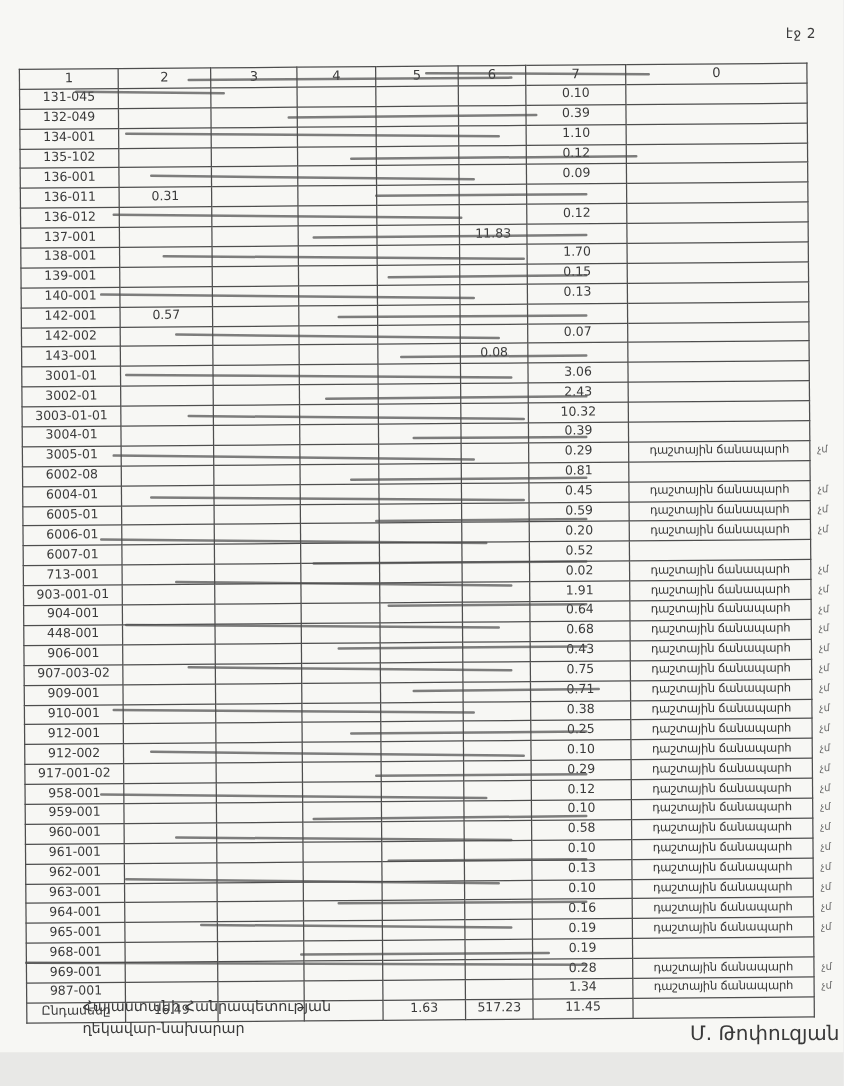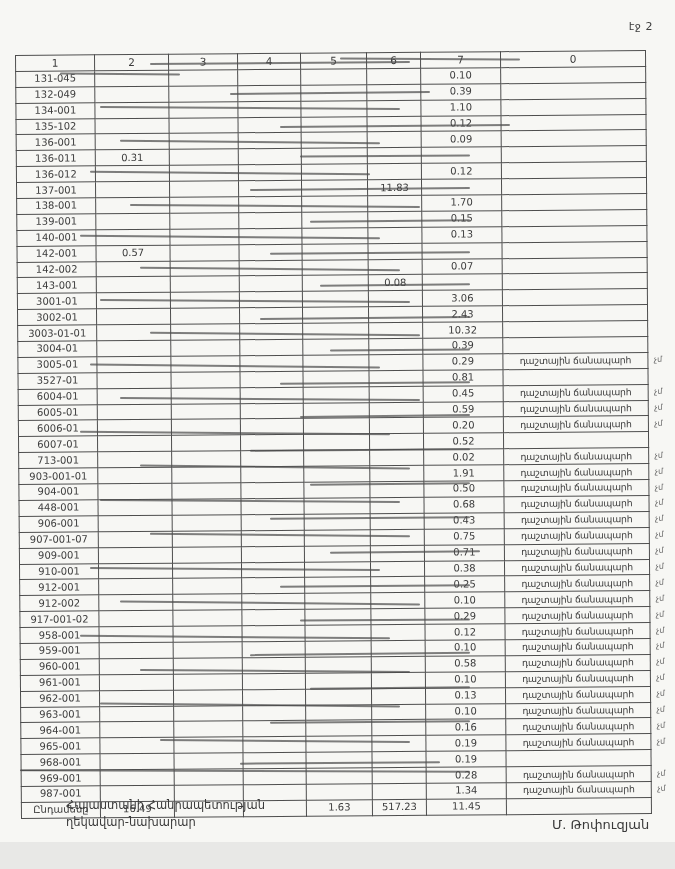--- a/index.html
+++ b/index.html
@@ -36,21 +36,21 @@
   .streak {
     position:absolute; background:#4d4d4d; height:2px;
     opacity:.72; border-radius:1px; pointer-events:none;
   }
   .footer {
     position:absolute; left:30px; top:797px;
     font-size:11.5px; line-height:17px; color:#3a3a3a;margin-left:36px;
   }
   .signature {
     position:absolute; left:552px; top:817px;
-    font-size:13px; color:#3a3a3a;
+    font-size:16px; color:#3a3a3a;
   }
 </style>
 </head>
 <body>
 
 <div class="sheet">
 
   <div class="page-label">էջ 2</div>
 
   <div class="table-wrap">
@@ -281,21 +281,21 @@
             <td></td>
             <td></td>
             <td></td>
             <td></td>
             <td></td>
             <td>0.29</td>
             <td class="note-cell">դաշտային ճանապարհ</td>
             <td class="mark-cell">չմ</td>
           </tr>
           <tr>
-            <td>3527-01</td>
+            <td>6002-08</td>
             <td></td>
             <td></td>
             <td></td>
             <td></td>
             <td></td>
             <td>0.81</td>
             <td class="note-cell"></td>
             <td class="mark-cell"></td>
           </tr>
           <tr>
@@ -364,21 +364,21 @@
             <td class="note-cell">դաշտային ճանապարհ</td>
             <td class="mark-cell">չմ</td>
           </tr>
           <tr>
             <td>904-001</td>
             <td></td>
             <td></td>
             <td></td>
             <td></td>
             <td></td>
-            <td>0.50</td>
+            <td>0.64</td>
             <td class="note-cell">դաշտային ճանապարհ</td>
             <td class="mark-cell">չմ</td>
           </tr>
           <tr>
             <td>448-001</td>
             <td></td>
             <td></td>
             <td></td>
             <td></td>
             <td></td>
@@ -391,21 +391,21 @@
             <td></td>
             <td></td>
             <td></td>
             <td></td>
             <td></td>
             <td>0.43</td>
             <td class="note-cell">դաշտային ճանապարհ</td>
             <td class="mark-cell">չմ</td>
           </tr>
           <tr>
-            <td>907-001-07</td>
+            <td>907-003-02</td>
             <td></td>
             <td></td>
             <td></td>
             <td></td>
             <td></td>
             <td>0.75</td>
             <td class="note-cell">դաշտային ճանապարհ</td>
             <td class="mark-cell">չմ</td>
           </tr>
           <tr>

